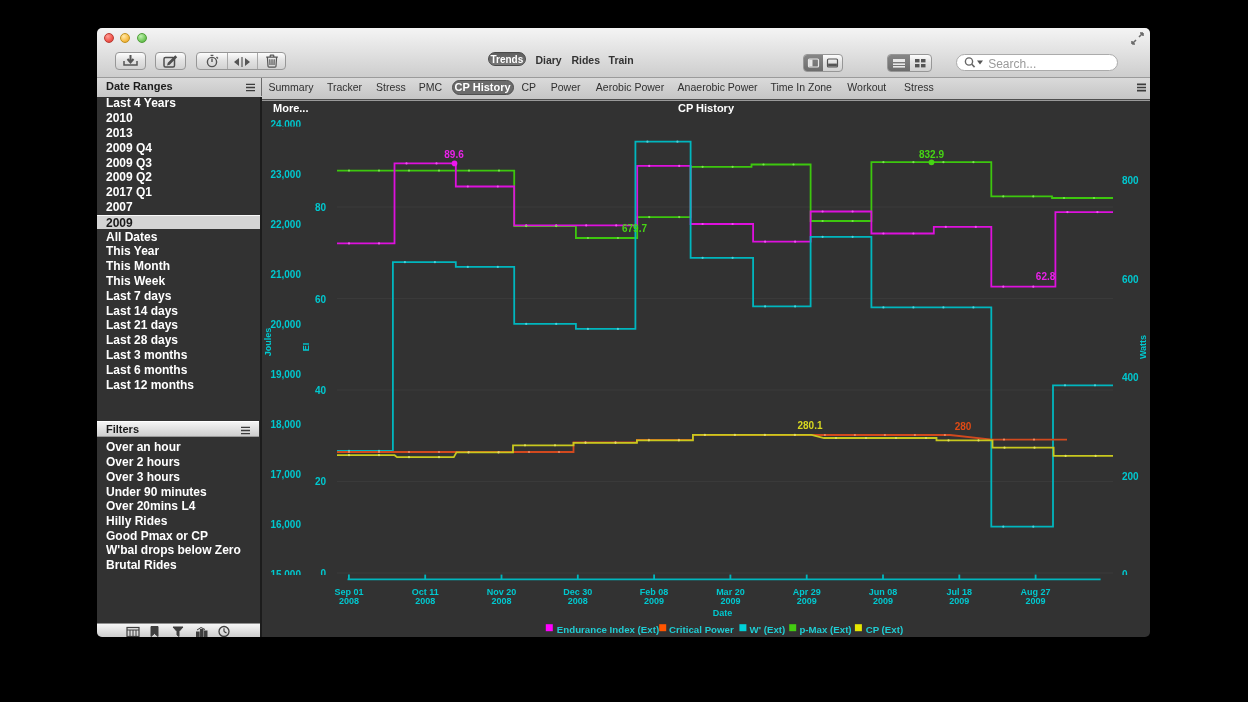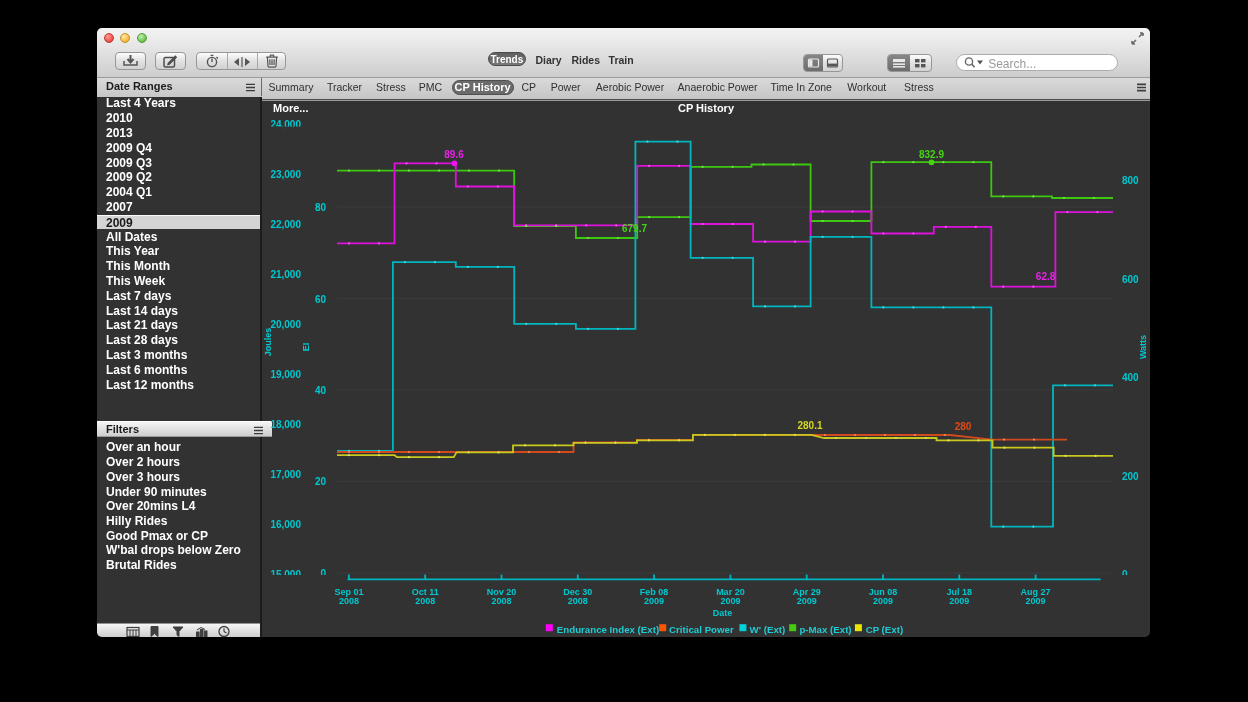--- a/index.html
+++ b/index.html
@@ -23,21 +23,21 @@
   border-right:1px solid #6a6a6a; }
 .tab { position:absolute; top:3px; font-size:10.5px; font-weight:normal; color:#303030; white-space:nowrap; }
 #cphist { position:absolute; left:189.6px; top:2px; width:62px; height:14.5px;
   background:#6b6b6b; border:1px solid #4f4f4f; border-radius:8px;
   color:#fff; text-align:center; line-height:13px; font-size:11px; font-weight:bold; }
 #sidebar { position:absolute; left:0; top:69px; width:165px; bottom:0;
   background:#323232; border-right:2px solid #1c1c1c; }
 #drlist div, #flist div { position:absolute; left:9px; height:14.8px; width:147px;
   font-size:12px; font-weight:bold; color:#fff; white-space:nowrap; line-height:14.8px; }
 #drlist div.sel { background:#d4d4d4; color:#1a1a1a; left:0; padding-left:9px; width:163px; border-top:1px solid #fafafa; }
-.shead { position:absolute; left:0; width:175px; height:16px;
+.shead { position:absolute; left:0; width:162px; height:16px;
   background:linear-gradient(#f4f4f4,#cecece); border-top:1px solid #ffffff;
   border-bottom:1px solid #9a9a9a; font-size:11px; font-weight:bold; color:#1c1c1c;
   line-height:15px; padding-left:9px; }
 #sfoot { position:absolute; left:0; bottom:0; width:163px; height:14.5px;
   background:linear-gradient(#f6f6f6,#cdcdcd); border-top:1px solid #909090; }
 #chart-title { z-index:5; position:absolute; left:600px; top:101.5px; width:212px; text-align:center;
   color:#fff; font-weight:bold; font-size:11px; }
 #more { z-index:5; position:absolute; left:273px; top:102px; color:#fff; font-weight:bold; font-size:11px; }
 </style></head>
 <body>
@@ -149,21 +149,21 @@
     </div>
   </div>
   <div id="sidebar">
     <div id="drlist">
         <div style="top:-0.7px">Last 4 Years</div>
 <div style="top:14.1px">2010</div>
 <div style="top:28.9px">2013</div>
 <div style="top:43.7px">2009 Q4</div>
 <div style="top:58.5px">2009 Q3</div>
 <div style="top:73.3px">2009 Q2</div>
-<div style="top:88.1px">2004 Q1</div>
+<div style="top:88.1px">2017 Q1</div>
 <div style="top:102.9px">2007</div>
 <div class="sel" style="top:117.7px">2009</div>
 <div style="top:132.5px">All Dates</div>
 <div style="top:147.3px">This Year</div>
 <div style="top:162.1px">This Month</div>
 <div style="top:176.9px">This Week</div>
 <div style="top:191.7px">Last 7 days</div>
 <div style="top:206.5px">Last 14 days</div>
 <div style="top:221.3px">Last 21 days</div>
 <div style="top:236.1px">Last 28 days</div>

